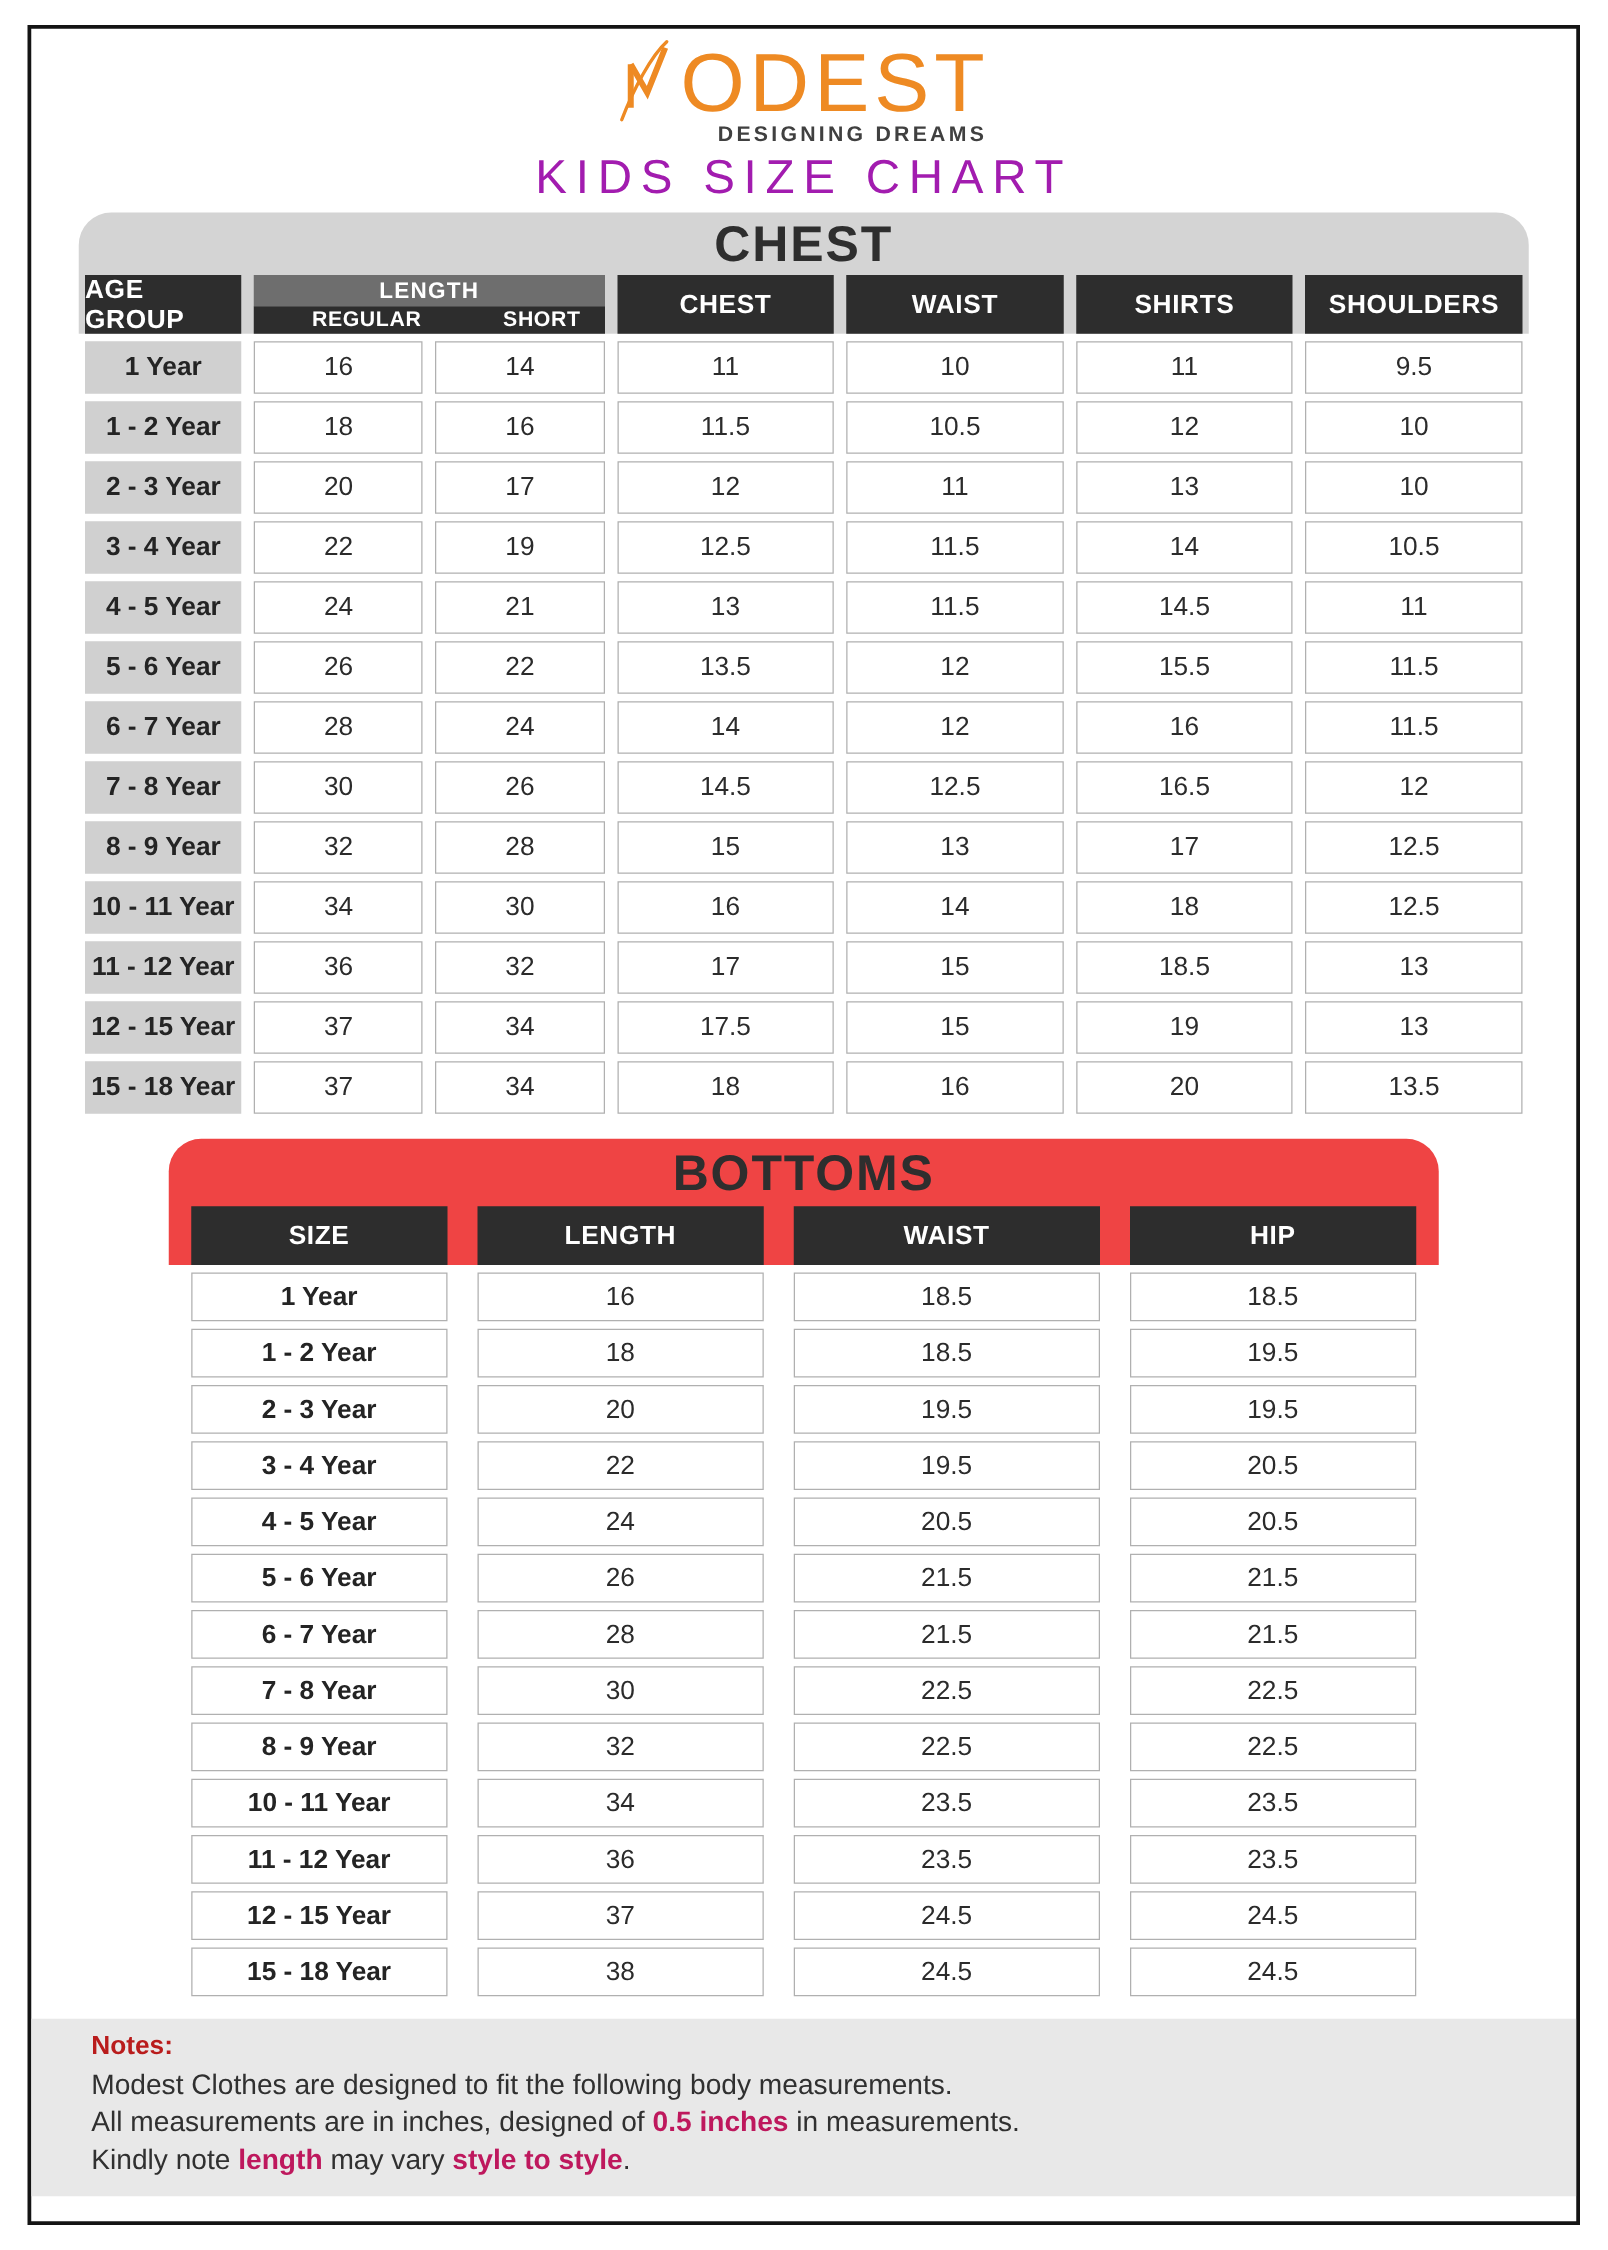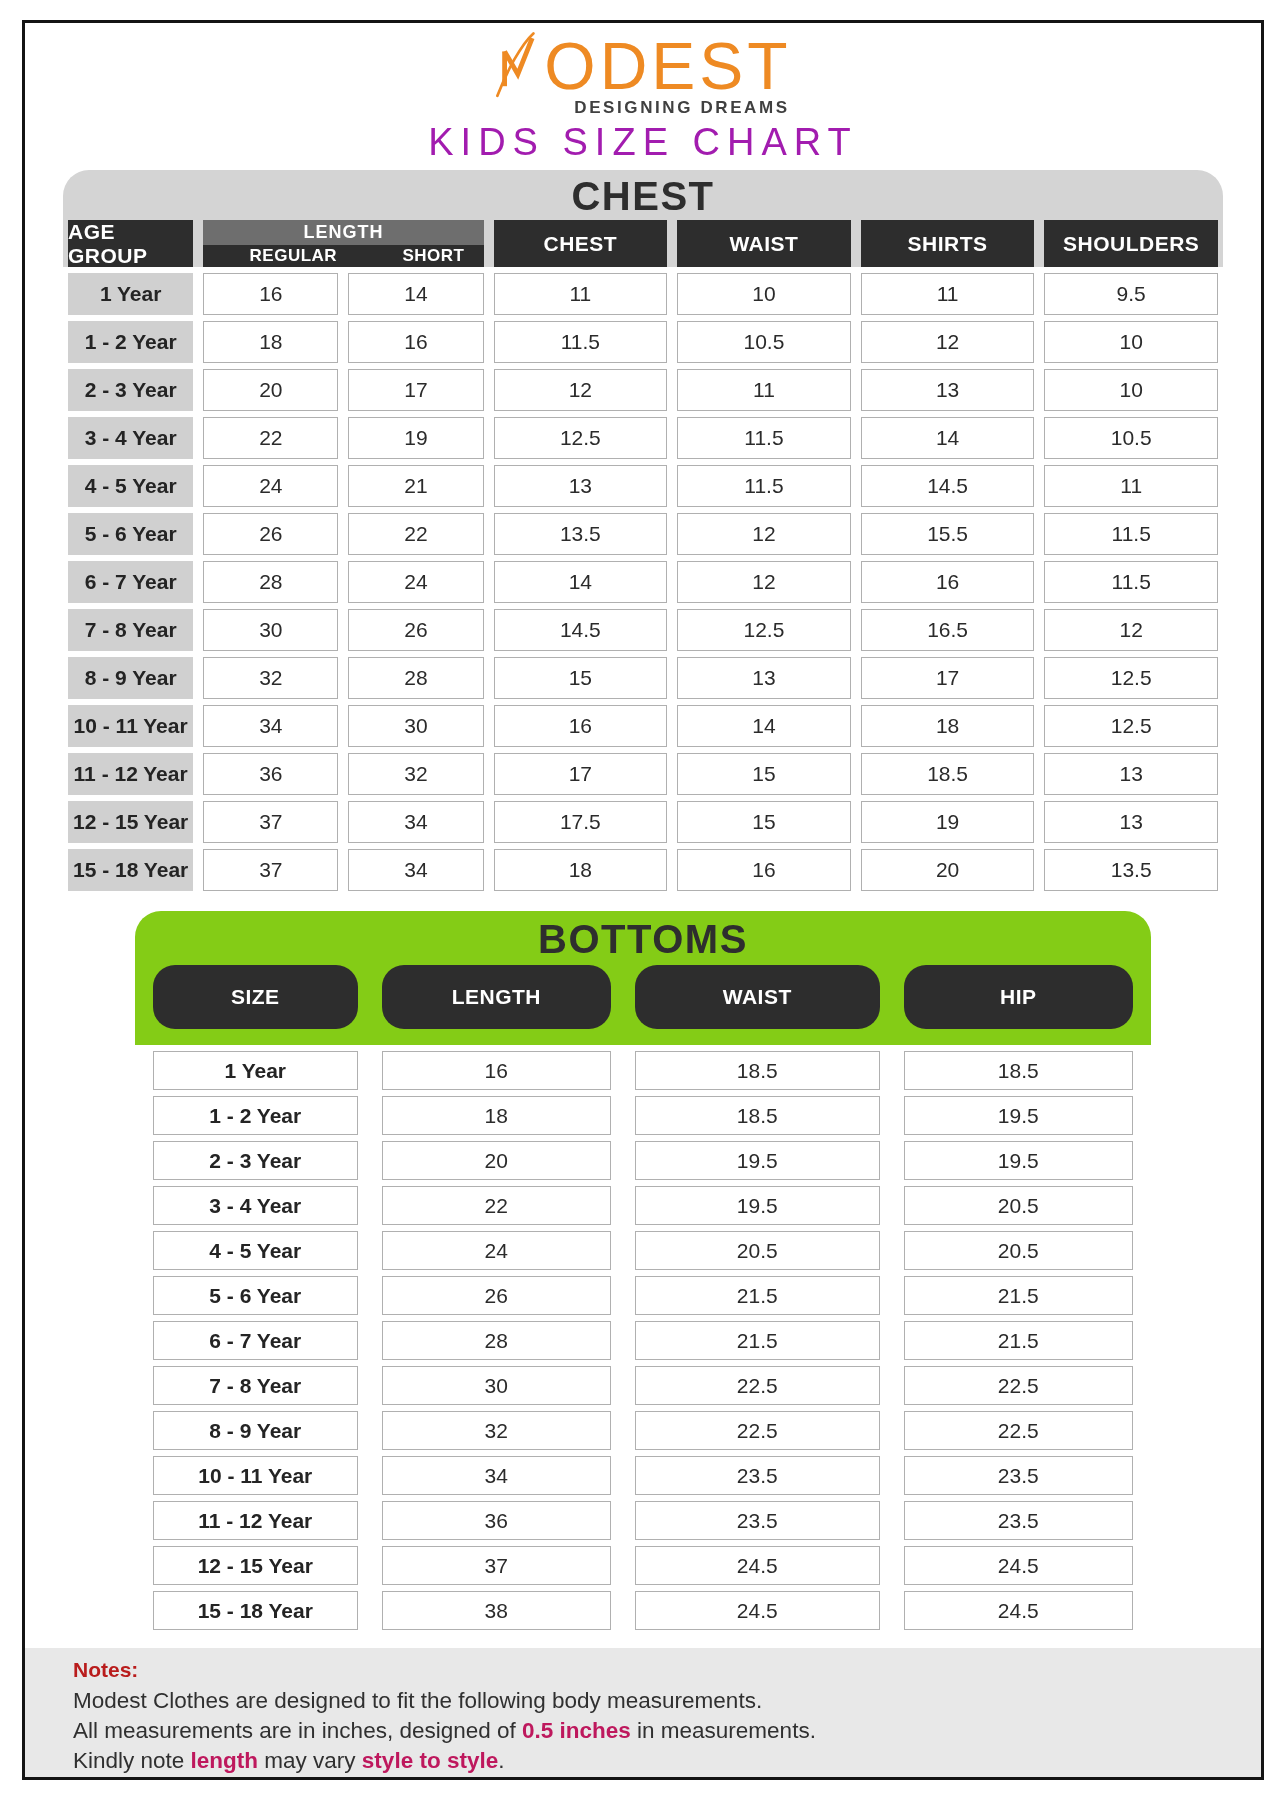--- a/index.html
+++ b/index.html
@@ -60,24 +60,24 @@
     align-items:center; justify-content:center; letter-spacing:0.5px;padding-left:40px;
   }
   .shirt-rows { margin:6px 5px 0; display:flex; flex-direction:column; row-gap:6px; }
   .srow { height:42px; }
   .acell {
     background:#d0d0d0; display:flex; align-items:center; justify-content:center;
     font-weight:700; font-size:21px; color:#242424;
   }
   
   .bottoms { width:1016px; margin:20px auto 0; }
-  .bottoms-band { background:#84cc16; border-radius:26px 26px 0 0; padding:6px 18px 16px; }
+  .bottoms-band { background:#ef4444; border-radius:26px 26px 0 0; padding:6px 18px 0; }
   .bottom-grid { display:grid; grid-template-columns:205fr 230fr 245fr 230fr; column-gap:24px; }
   .bottoms-band .bottom-grid { margin-top:4px; }
-  .bottoms-band .hcell { height:64px;border-radius:22px; }
+  .bottoms-band .hcell { height:47px; }
   .bottom-rows { margin:6px 18px 0; display:flex; flex-direction:column; row-gap:6px; }
   .brow { height:39px; }
   .scell {
     background:#fff; border:1px solid #b0b0b0; display:flex; align-items:center;
     justify-content:center; font-weight:700; font-size:21px; color:#242424;
   }
   
   .notes {
     background:#e8e8e8; margin-top:18px; padding:10px 30px 14px 48px; width:100%;
   }

